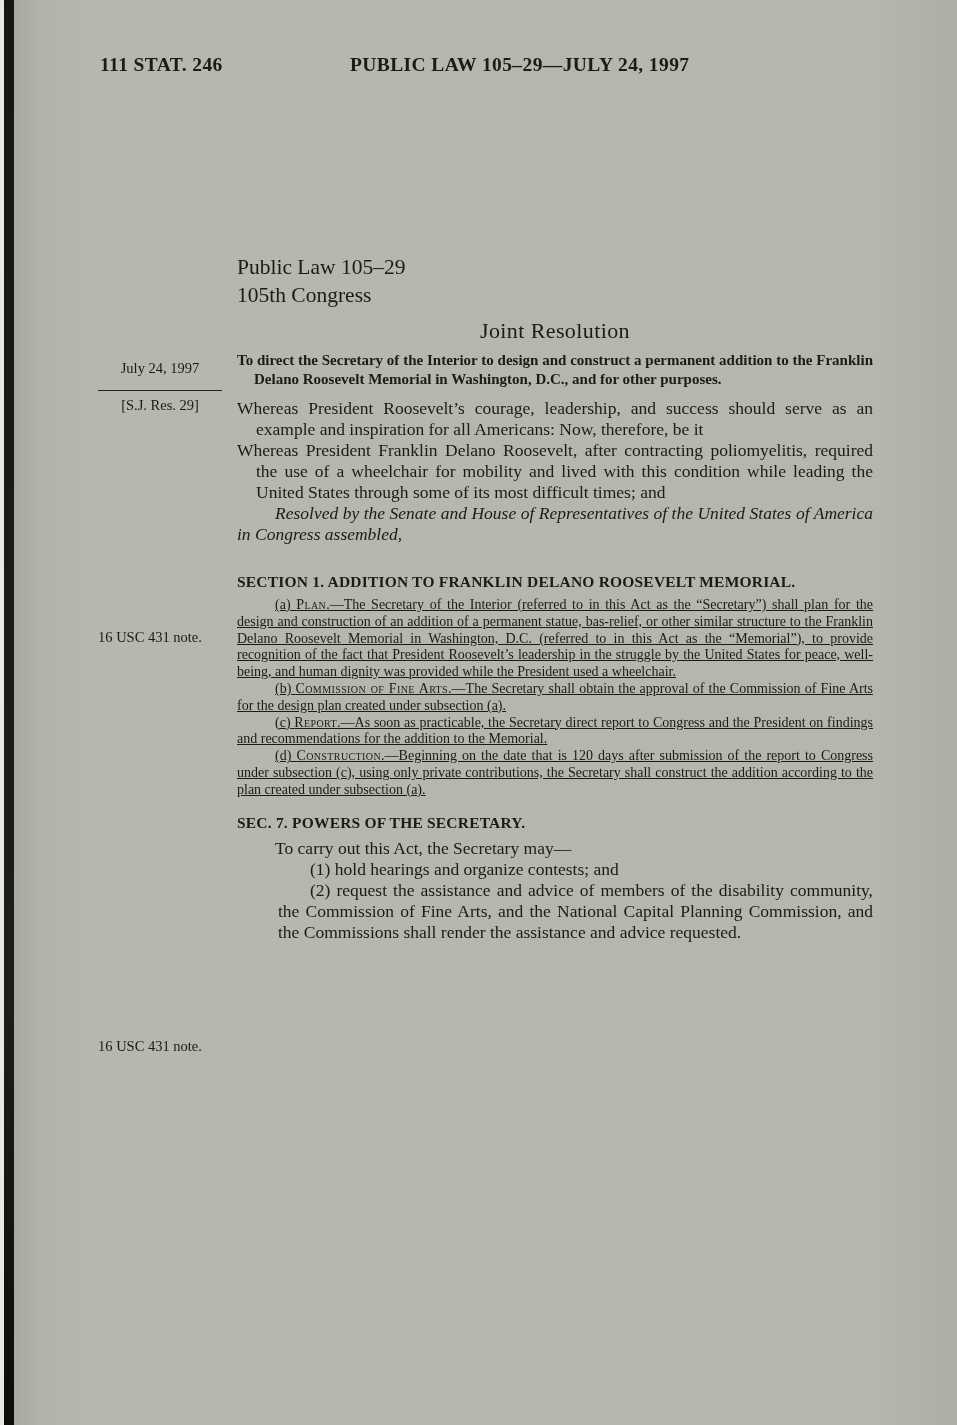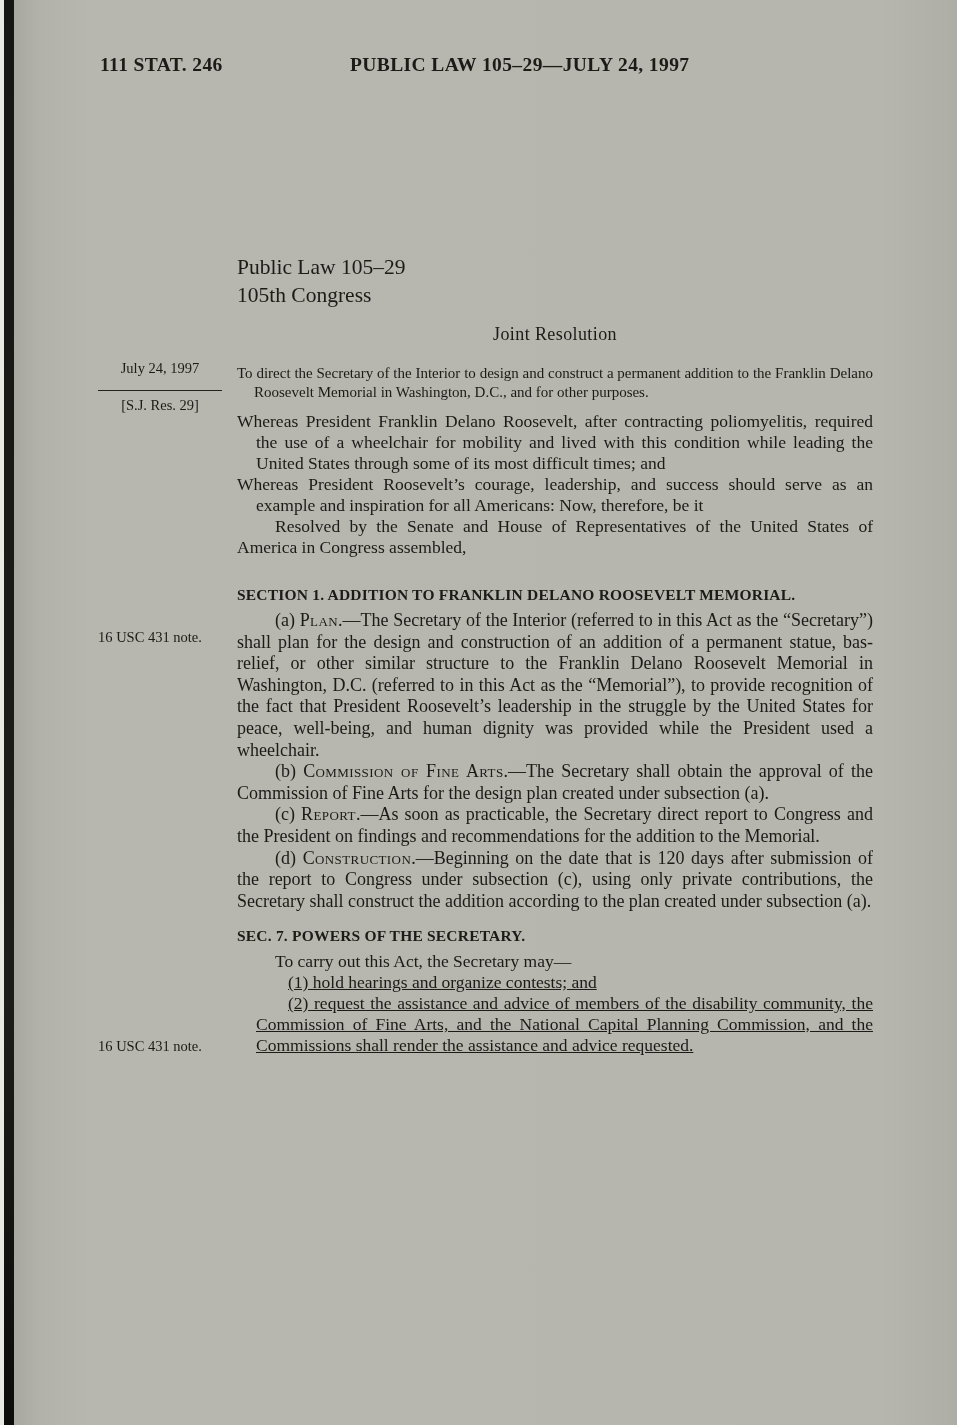--- a/index.html
+++ b/index.html
@@ -30,69 +30,70 @@
   .margin-notes { font-size:14.5px; }
   .date-note { position:absolute; left:98px; top:360px; width:124px; text-align:center; }
   .date-line { padding-bottom:13px; border-bottom:1.5px solid #22221f; }
   .res-line  { padding-top:6px; }
   .usc-note-1 { position:absolute; left:98px; top:629px;  font-size:14.5px; }
   .usc-note-2 { position:absolute; left:98px; top:1038px; font-size:14.5px; }
 
   .text-column { position:absolute; left:237px; top:254px; width:636px; }
 
   .law-number, .congress { font-size:21.5px; line-height:1.3; }
-  .joint-res { font-size:18px; text-align:center; margin-top:14px; letter-spacing:0.4px; }
+  .joint-res { font-size:22px; text-align:center; margin-top:8px; letter-spacing:0.4px; }
 
   .purpose {
-    margin-top:19px;
+    margin-top:7px;
     font-size:15px; line-height:1.27;
     text-align:justify;
-    padding-left:17px; text-indent:-17px;
+    padding-left:17px; text-indent:-17px;font-weight:bold;
   }
 
   .whereas {
     margin-top:9px;
     font-size:17.5px; line-height:1.2;
     text-align:justify;
     padding-left:19px; text-indent:-19px;
   }
   .whereas + .whereas { margin-top:0; }
 
   .resolved {
     font-size:17.5px; line-height:1.2;
+    font-style:italic;
     text-align:justify;
     text-indent:38px;
   }
 
   .sec-heading {
     margin-top:28px;
     font-size:15.5px; font-weight:bold;
     letter-spacing:0.2px;
     margin-bottom:6px;
   }
   .sec-heading-2 { margin-top:15px; margin-bottom:6px; }
 
   .body-para {
-    font-size:18px; line-height:1.2;
+    font-size:14px; line-height:1.2;
     text-align:justify;
     text-indent:38px;
+    text-decoration:underline;
   }
   .sc { font-variant:small-caps; letter-spacing:0.4px; }
 
   .sec2-intro {
     font-size:17.5px; line-height:1.2;
     text-indent:38px;
     margin-top:1px;
   }
   .numbered-item {
     font-size:17.5px; line-height:1.2;
     text-align:justify;
-    margin-left:19px;
+    margin-left:41px;
     text-indent:32px;
-    text-decoration:underline;
   }
 </style>
 </head>
 <body>
 
 <div class="page">
   <div class="edge-white"></div>
   <div class="edge-black"></div>
 
   <header class="running-head">
@@ -109,22 +110,22 @@
     <div class="usc-note-2">16 USC 431 note.</div>
   </aside>
 
   <main class="text-column">
     <div class="law-number">Public Law 105–29</div>
     <div class="congress">105th Congress</div>
     <div class="joint-res">Joint Resolution</div>
 
     <p class="purpose">To direct the Secretary of the Interior to design and construct a permanent addition to the Franklin Delano Roosevelt Memorial in Washington, D.C., and for other purposes.</p>
 
+    <p class="whereas">Whereas President Roosevelt’s courage, leadership, and success should serve as an example and inspiration for all Americans: Now, therefore, be it</p>
     <p class="whereas">Whereas President Franklin Delano Roosevelt, after contracting poliomyelitis, required the use of a wheelchair for mobility and lived with this condition while leading the United States through some of its most difficult times; and</p>
-    <p class="whereas">Whereas President Roosevelt’s courage, leadership, and success should serve as an example and inspiration for all Americans: Now, therefore, be it</p>
 
     <p class="resolved">Resolved by the Senate and House of Representatives of the United States of America in Congress assembled,</p>
 
     <h2 class="sec-heading">SECTION 1. ADDITION TO FRANKLIN DELANO ROOSEVELT MEMORIAL.</h2>
 
     <p class="body-para"><span>(a) </span><span class="sc">Plan</span><span>.—The Secretary of the Interior (referred to in this Act as the “Secretary”) shall plan for the design and construction of an addition of a permanent statue, bas-relief, or other similar structure to the Franklin Delano Roosevelt Memorial in Washington, D.C. (referred to in this Act as the “Memorial”), to provide recognition of the fact that President Roosevelt’s leadership in the struggle by the United States for peace, well-being, and human dignity was provided while the President used a wheelchair.</span></p>
 
     <p class="body-para"><span>(b) </span><span class="sc">Commission of Fine Arts</span><span>.—The Secretary shall obtain the approval of the Commission of Fine Arts for the design plan created under subsection (a).</span></p>
 
     <p class="body-para"><span>(c) </span><span class="sc">Report</span><span>.—As soon as practicable, the Secretary direct report to Congress and the President on findings and recommendations for the addition to the Memorial.</span></p>

